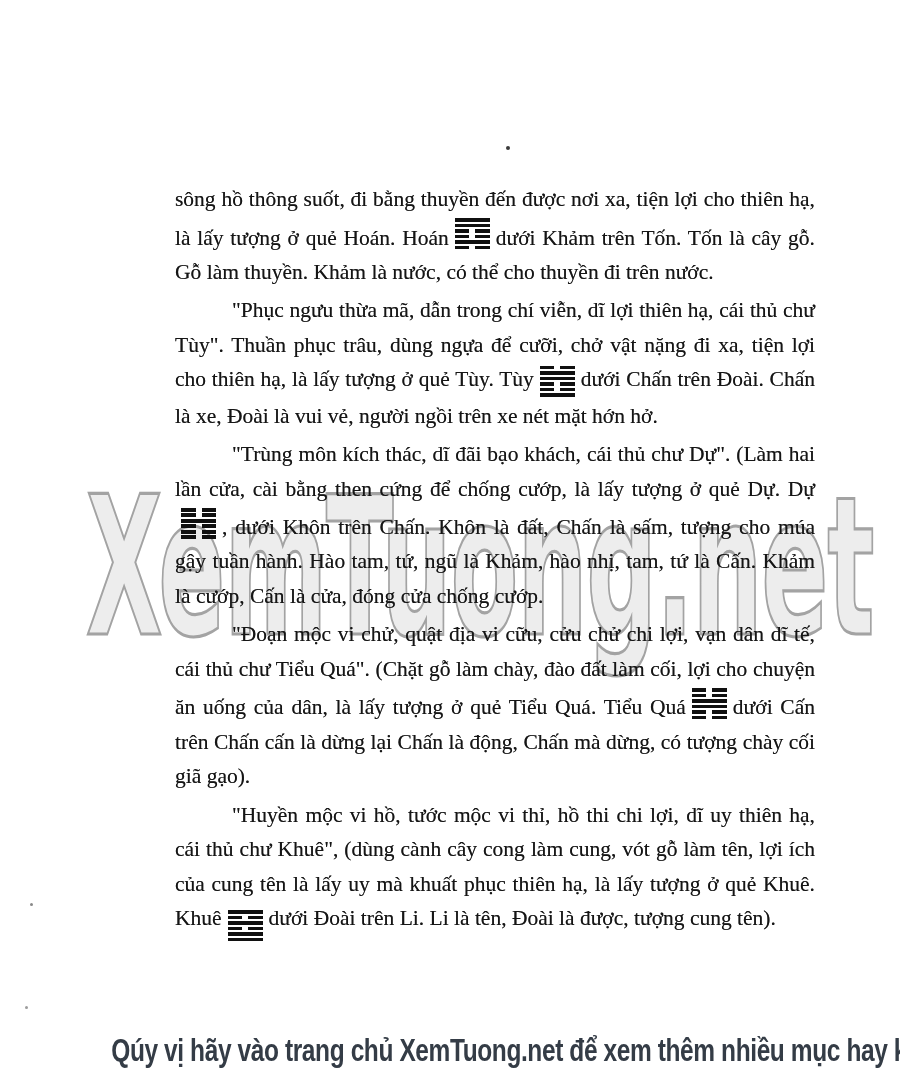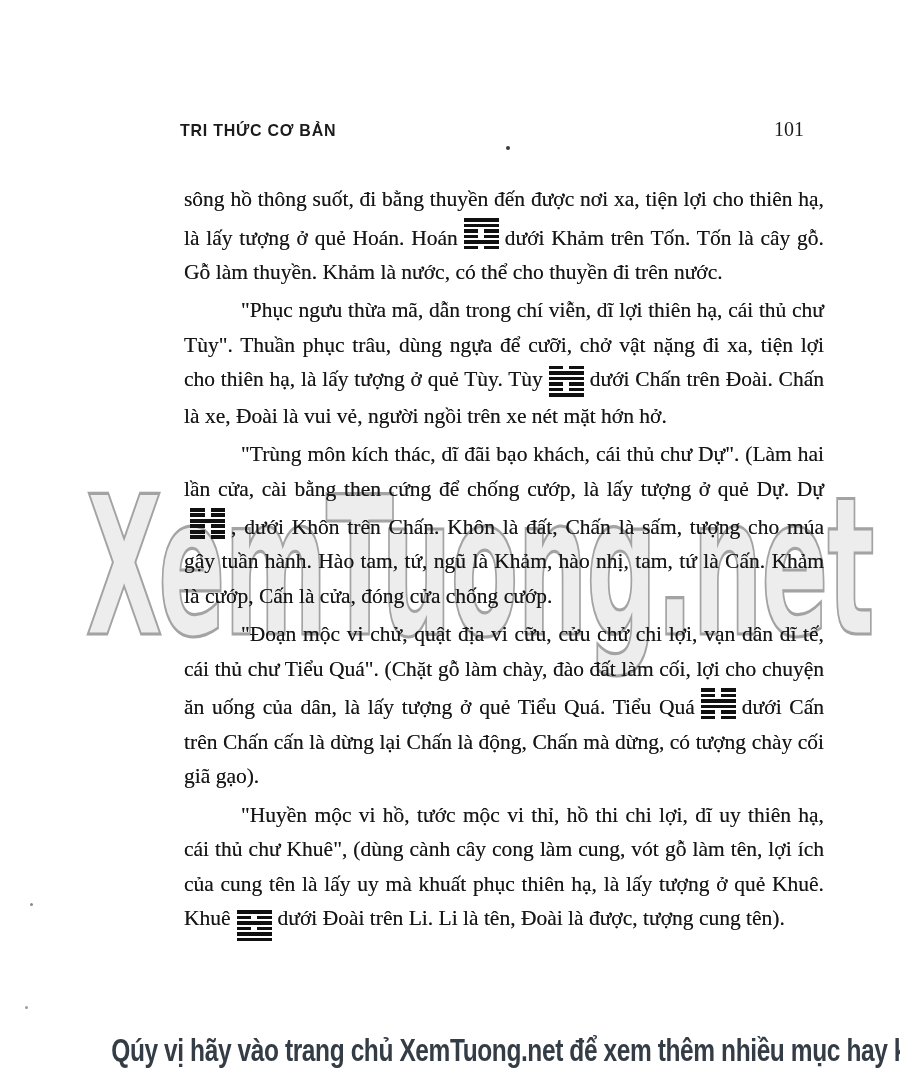--- a/index.html
+++ b/index.html
@@ -26,21 +26,21 @@
     position:absolute; top:462px; left:86px; z-index:1;
     font-family:"DejaVu Sans", sans-serif; font-weight:bold;
     font-size:150px; line-height:1.1; white-space:nowrap; letter-spacing:-2px;
     color:rgba(234,234,234,0.85);
     -webkit-text-stroke:2.5px #a3a3a3;
     text-stroke:2.5px #a3a3a3;
     transform:scale(0.66,1.28); transform-origin:0 0;
   }
   
   .body-text {
-    position:absolute; top:182px; left:184px; width:640px; z-index:2;
+    position:absolute; top:182px; left:175px; width:640px; z-index:2;
   }
   .body-text p {
     margin:0 0 4px 0; font-size:21.5px; line-height:34.5px;
     text-align:justify; color:#151515;
     text-shadow:0 0 0.5px rgba(0,0,0,0.55);
   }
   .body-text p.indent { text-indent:57px; }
   
   .hexagram {
     display:inline-block; width:35px; margin:0 6px; vertical-align:-5px;
@@ -63,24 +63,20 @@
   .speck { position:absolute; background:#3a3a3a; border-radius:50%; z-index:2; }
   .speck-1 { left:506px; top:146px; width:4px; height:4px; }
   .speck-2 { left:30px;  top:903px; width:3px; height:3px; opacity:0.6; }
   .speck-3 { left:25px;  top:1006px; width:3px; height:3px; opacity:0.5; }
 </style>
 </head>
 <body>
 
 <div class="page">
 
-  <div class="header">
-    <span class="header-title">TRI THỨC CƠ BẢN</span>
-    <span class="header-page-number">101</span>
-  </div>
 
   <div class="watermark">XemTuong.net</div>
 
   <div class="body-text" id="body-text">
       <p class="para"><span>sông hồ thông suốt, đi bằng thuyền đến được nơi xa, tiện lợi cho thiên hạ, là lấy tượng ở quẻ Hoán. Hoán</span><span class="hexagram"><span class="hx-row solid"></span><span class="hx-row solid"></span><span class="hx-row broken">
             <i></i>
             <i></i>
           </span><span class="hx-row broken">
             <i></i>
             <i></i>

